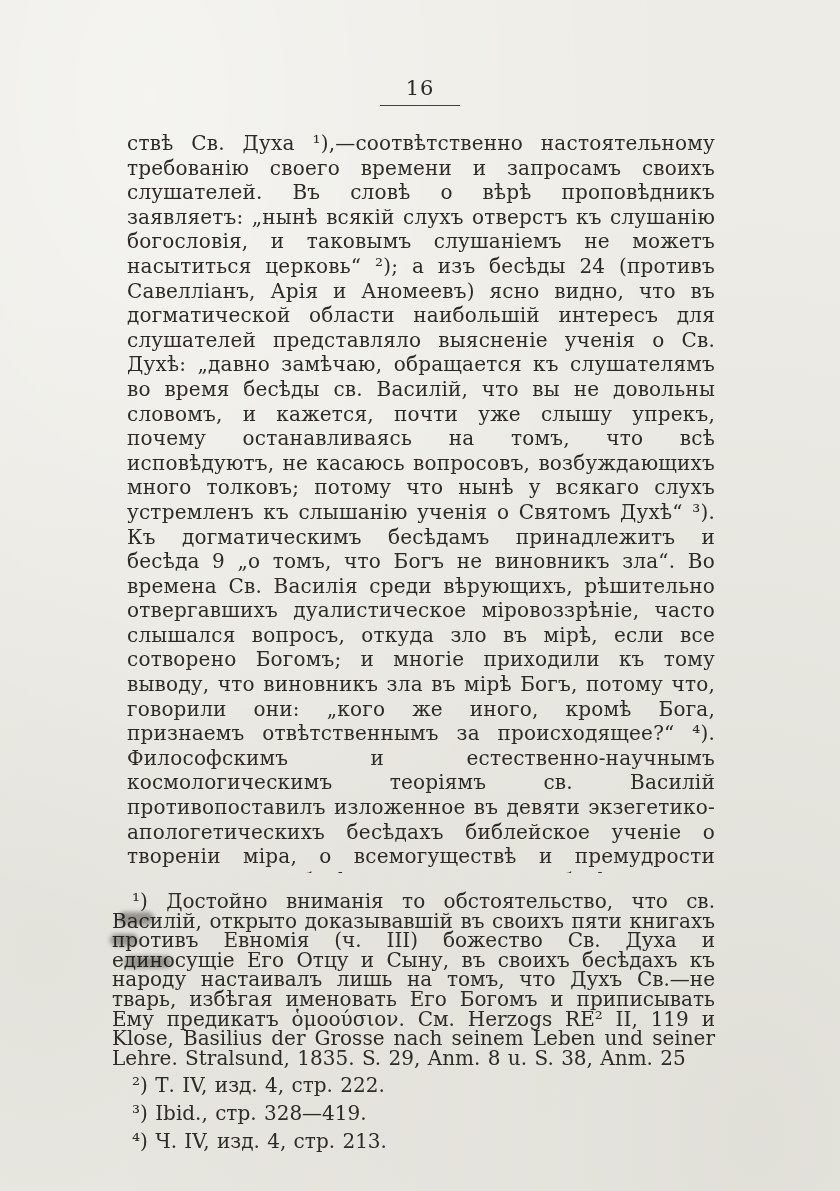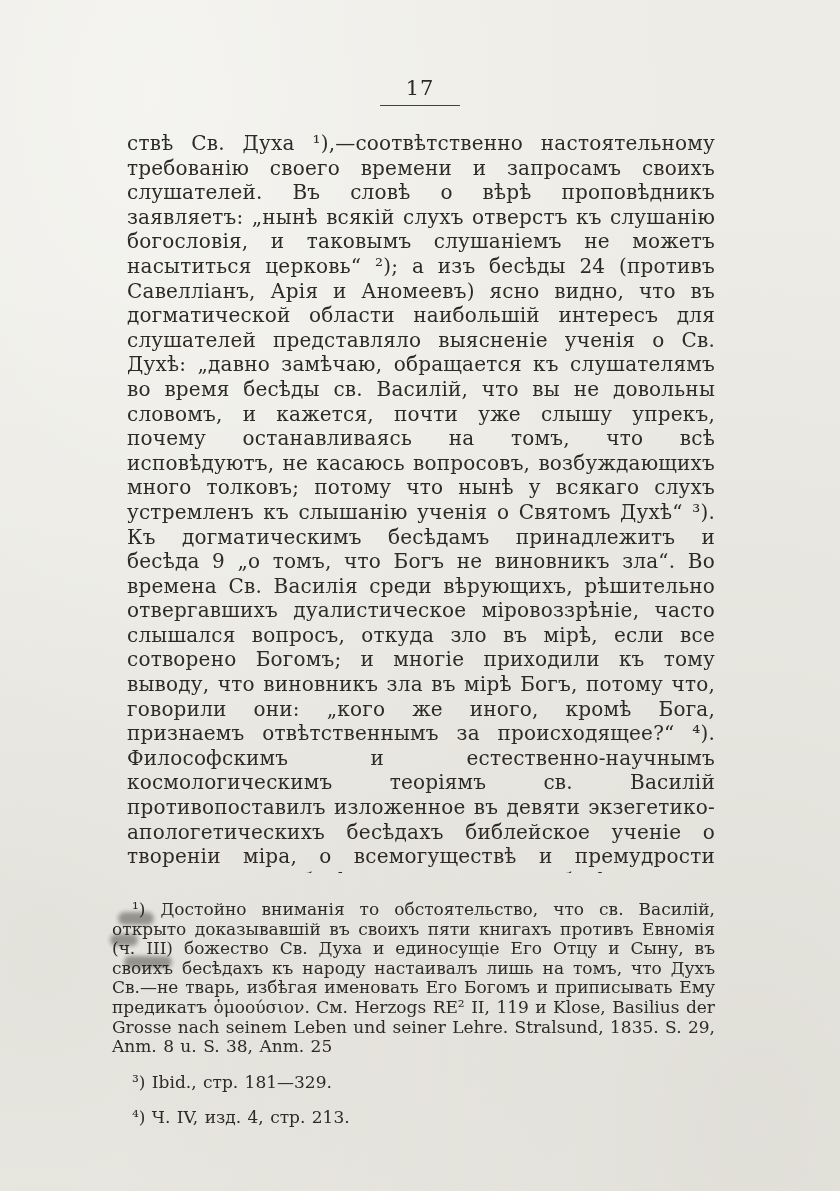--- a/index.html
+++ b/index.html
@@ -53,22 +53,22 @@
   }
   .italic { }
 
   .footnotes {
     position: absolute;
     top: 884px;
     left: 112px;
     width: 603px;
   }
   .footnote {
-    margin: 16px 0 3px;
-    font-size: 17px;
+    margin: 8px 0 3px;
+    font-size: 20px;
     line-height: 19.6px;
     text-align: justify;
     text-indent: 20px;
     word-spacing: 1px;
   }
 
   .ink-smudge {
     position: absolute;
     background: #17140f;
     border-radius: 7px;
@@ -79,30 +79,31 @@
   .smudge-1 { left: 118px; top: 912px; width: 36px; height: 13px; }
   .smudge-2 { left: 110px; top: 934px; width: 28px; height: 12px; }
   .smudge-3 { left: 124px; top: 956px; width: 48px; height: 12px; }
 </style>
 </head>
 <body>
 
 <div class="page">
 
   <div class="page-number-wrap">
-    <span class="page-number">17</span>
+    <span class="page-number">16</span>
   </div>
 
   <main class="body-text">
     <p class="paragraph"><span>ствѣ Св. Духа ¹),—соотвѣтственно настоятельному требованію своего времени и запросамъ своихъ слушателей. Въ словѣ о вѣрѣ проповѣдникъ заявляетъ: „нынѣ всякій слухъ отверстъ къ слушанію богословія, и таковымъ слушаніемъ не можетъ насытиться церковь“ ²); а изъ бесѣды 24 (противъ Савелліанъ, Арія и Аномеевъ) ясно видно, что въ догматической области наибольшій интересъ для слушателей представляло выясненіе ученія о Св. Духѣ: „давно замѣчаю, обращается къ слушателямъ во время бесѣды св. Василій, что вы не довольны словомъ, и кажется, почти уже слышу упрекъ, почему останавливаясь на томъ, что всѣ исповѣдуютъ, не касаюсь вопросовъ, возбуждающихъ много толковъ; </span><span class="italic">потому что нынѣ у всякаго слухъ устремленъ къ слышанію ученія о Святомъ Духѣ“</span><span> ³). Къ догматическимъ бесѣдамъ принадлежитъ и бесѣда 9 „о томъ, что Богъ не виновникъ зла“. Во времена Св. Василія среди вѣрующихъ, рѣшительно отвергавшихъ дуалистическое міровоззрѣніе, часто слышался вопросъ, откуда зло въ мірѣ, если все сотворено Богомъ; и многіе приходили къ тому выводу, что виновникъ зла въ мірѣ Богъ, потому что, говорили они: „кого же иного, кромѣ Бога, признаемъ отвѣтственнымъ за происходящее?“ ⁴). Философскимъ и естественно-научнымъ космологическимъ теоріямъ св. Василій противопоставилъ изложенное въ девяти экзегетико-апологетическихъ бесѣдахъ библейское ученіе о твореніи міра, о всемогуществѣ и премудрости Божіей; эти бесѣды, именуемыя бесѣдами на Шестодневъ, вполнѣ отвѣчали запросамъ того вре-</span></p>
   </main>
 
   <footer class="footnotes">
     <p class="footnote">¹) Достойно вниманія то обстоятельство, что св. Василій, открыто доказывавшій въ своихъ пяти книгахъ противъ Евномія (ч. III) божество Св. Духа и единосущіе Его Отцу и Сыну, въ своихъ бесѣдахъ къ народу настаивалъ лишь на томъ, что Духъ Св.—не тварь, избѣгая именовать Его Богомъ и приписывать Ему предикатъ ὁμοούσιον. См. Herzogs RE² II, 119 и Klose, Basilius der Grosse nach seinem Leben und seiner Lehre. Stralsund, 1835. S. 29, Anm. 8 u. S. 38, Anm. 25</p>
-    <p class="footnote">³) Ibid., стр. 181—329.</p>
+    <p class="footnote">²) Т. IV, изд. 4, стр. 222.</p>
+    <p class="footnote">³) Ibid., стр. 328—419.</p>
     <p class="footnote">⁴) Ч. IV, изд. 4, стр. 213.</p>
   </footer>
 
   <div class="ink-smudge smudge-1"></div>
   <div class="ink-smudge smudge-2"></div>
   <div class="ink-smudge smudge-3"></div>
 
 </div>
 
 </body></html>

